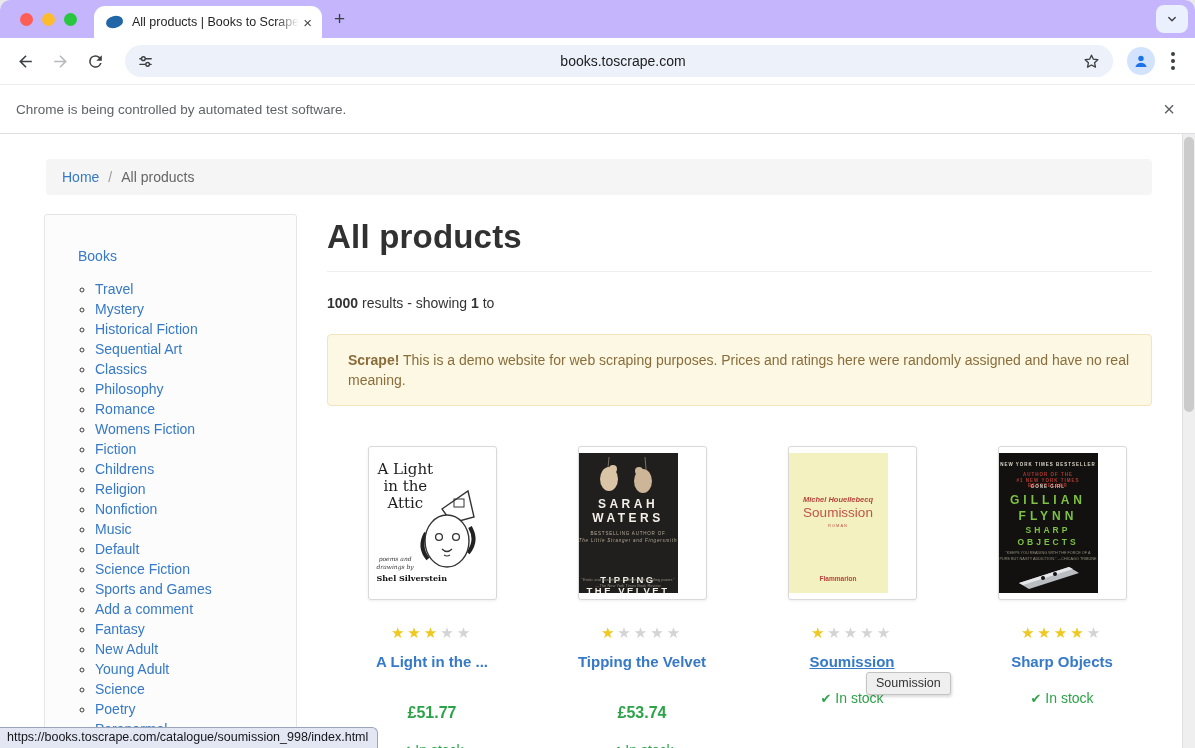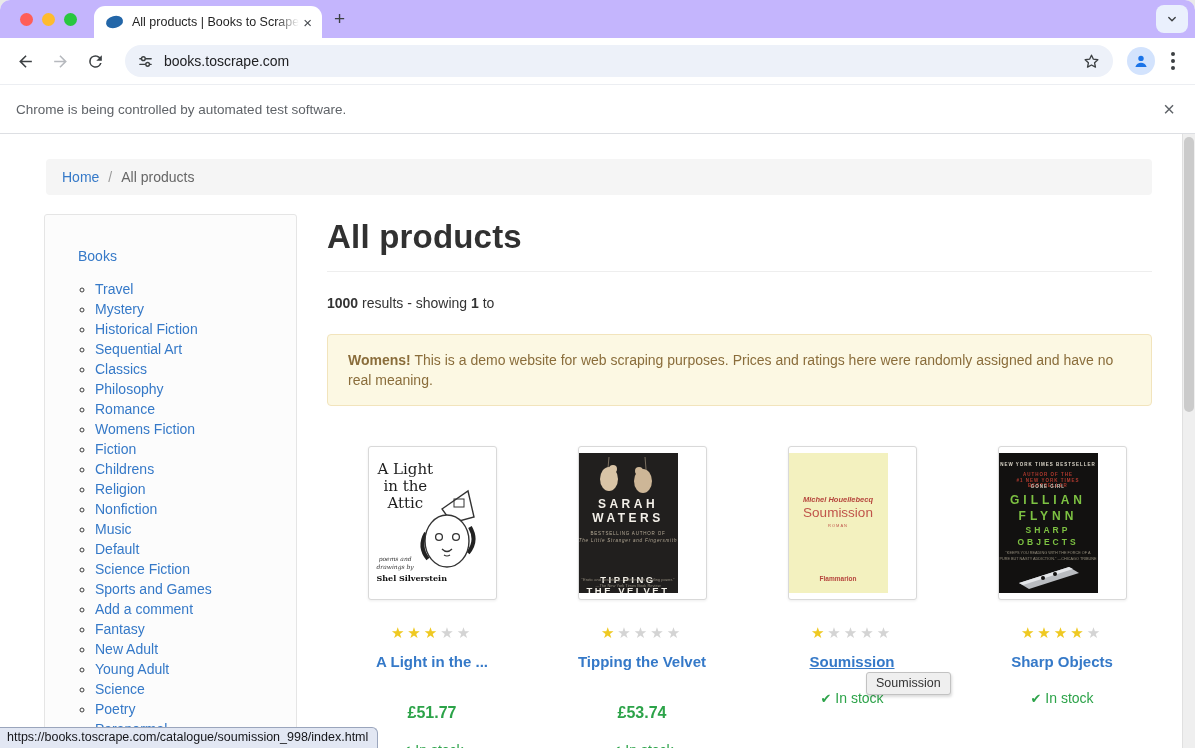--- a/index.html
+++ b/index.html
@@ -21,21 +21,21 @@
   .tab-close { font-size:15px; color:#45494e; margin-left:4px; line-height:1; cursor:default; }
   .newtab { position:absolute; left:334px; top:8px; font-size:19px; color:#3c4043; font-weight:400; }
   .strip-chevron { position:absolute; right:7px; top:5px; width:32px; height:28px; background:#eaf0fd;
                    border-radius:8px; display:flex; align-items:center; justify-content:center; }
 
   
   .toolbar { height:46px; background:#fff; display:flex; align-items:center; padding:0 12px; }
   .navbtn { width:26px; height:26px; display:flex; align-items:center; justify-content:center; margin-right:9px; }
   .navbtn svg { width:19px; height:19px; }
   .urlbar { flex:1; height:32px; background:#edf1f9; border-radius:16px; display:flex;
-            align-items:center; padding:0 12px; margin:0 8px; }
+            align-items:center; padding:0 12px; margin:0 8px;text-align:center; }
   .site-icon { margin-right:10px; display:flex; }
   .url-text { font-size:14px; color:#202124; flex:1; }
   .star-btn { display:flex; }
   .avatar { width:28px; height:28px; border-radius:50%; background:#d3e3fd; display:flex;
             align-items:center; justify-content:center; margin:0 8px 0 6px; }
   .menu-dots { display:flex; flex-direction:column; gap:3px; padding:4px 8px; }
   .menu-dots i { width:4px; height:4px; border-radius:50%; background:#3c4043; }
 
   
   .infobar { height:50px; background:#fff; border-top:1px solid #eceef2; border-bottom:1px solid #dddfe3;
@@ -226,21 +226,21 @@
         <li><a class="link" href="#">Young Adult</a></li>
         <li><a class="link" href="#">Science</a></li>
         <li><a class="link" href="#">Poetry</a></li>
         <li><a class="link" href="#">Paranormal</a></li>
       </ul>
     </div>
 
     <div class="main">
       <h1 class="page-title">All products</h1>
       <div class="results"><b>1000</b><span> results - showing </span><b>1</b><span> to </span></div>
-      <div class="warning"><b>Womens!</b><span> This is a demo website for web scraping purposes. Prices and ratings here were randomly assigned and have no real meaning.</span></div>
+      <div class="warning"><b>Scrape!</b><span> This is a demo website for web scraping purposes. Prices and ratings here were randomly assigned and have no real meaning.</span></div>
 
       <div class="products">
 
         <div class="card">
           <div class="thumb">
             <div class="cover cover1">
               <div class="t">
                   <div>A Light</div>
                   <div>in the</div>
                   <div>Attic</div>

